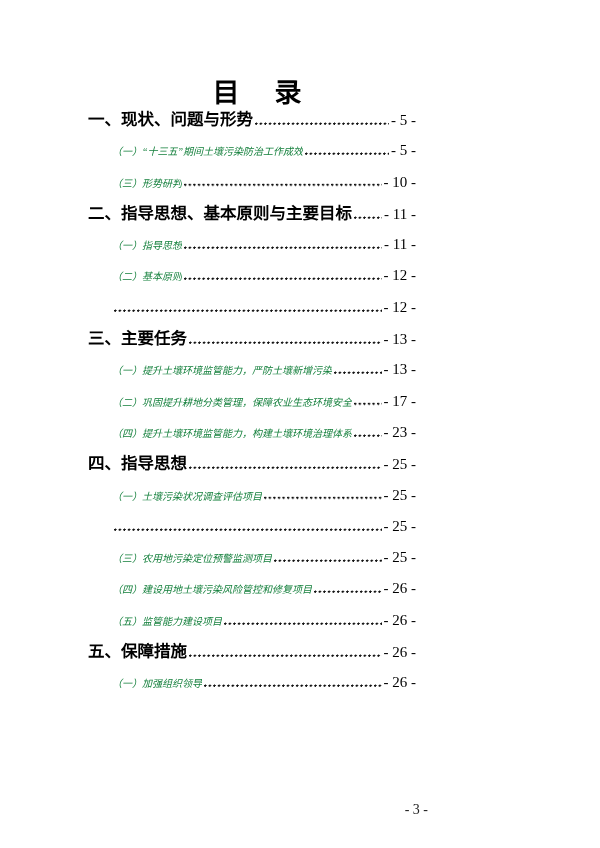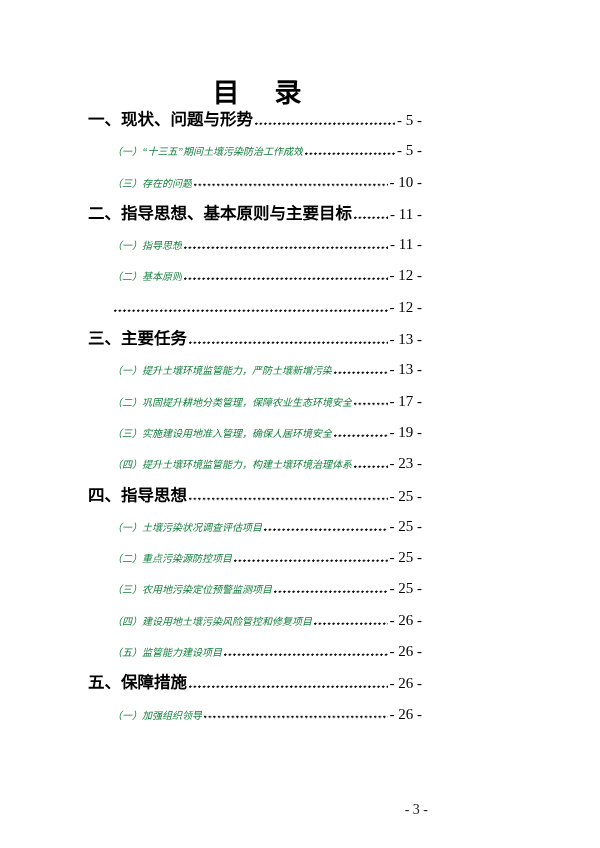--- a/index.html
+++ b/index.html
@@ -27,21 +27,21 @@
     font-size: 27px;
     font-weight: bold;
     letter-spacing: 4px;
     color: #000000;
     white-space: pre;
   }
   .toc {
     position: absolute;
     top: 104px;
     left: 88px;
-    right: 98px;
+    right: 104px;
   }
   .toc-row {
     display: flex;
     align-items: baseline;
     line-height: 31.3px;
     height: 31.3px;
     white-space: nowrap;
   }
   .toc-row .toc-label {
     flex: 0 1 auto;
@@ -107,21 +107,21 @@
         <span class="toc-label">一、现状、问题与形势</span>
         <span class="leader"></span>
         <span class="toc-page">- 5 -</span>
       </div>
       <div class="toc-row lvl2">
         <span class="toc-label">（一）“十三五”期间土壤污染防治工作成效</span>
         <span class="leader"></span>
         <span class="toc-page">- 5 -</span>
       </div>
       <div class="toc-row lvl2">
-        <span class="toc-label">（三）存在的问题</span>
+        <span class="toc-label">（三）形势研判</span>
         <span class="leader"></span>
         <span class="toc-page">- 10 -</span>
       </div>
       <div class="toc-row lvl1">
         <span class="toc-label">二、指导思想、基本原则与主要目标</span>
         <span class="leader"></span>
         <span class="toc-page">- 11 -</span>
       </div>
       <div class="toc-row lvl2">
         <span class="toc-label">（一）指导思想</span>
@@ -146,41 +146,35 @@
         <span class="toc-label">（一）提升土壤环境监管能力，严防土壤新增污染</span>
         <span class="leader"></span>
         <span class="toc-page">- 13 -</span>
       </div>
       <div class="toc-row lvl2">
         <span class="toc-label">（二）巩固提升耕地分类管理，保障农业生态环境安全</span>
         <span class="leader"></span>
         <span class="toc-page">- 17 -</span>
       </div>
       <div class="toc-row lvl2">
-        <span class="toc-label">（三）实施建设用地准入管理，确保人居环境安全</span>
-        <span class="leader"></span>
-        <span class="toc-page">- 19 -</span>
-      </div>
-      <div class="toc-row lvl2">
         <span class="toc-label">（四）提升土壤环境监管能力，构建土壤环境治理体系</span>
         <span class="leader"></span>
         <span class="toc-page">- 23 -</span>
       </div>
       <div class="toc-row lvl1">
         <span class="toc-label">四、指导思想</span>
         <span class="leader"></span>
         <span class="toc-page">- 25 -</span>
       </div>
       <div class="toc-row lvl2">
         <span class="toc-label">（一）土壤污染状况调查评估项目</span>
         <span class="leader"></span>
         <span class="toc-page">- 25 -</span>
       </div>
       <div class="toc-row lvl2">
-        <span class="toc-label">（二）重点污染源防控项目</span>
         <span class="leader"></span>
         <span class="toc-page">- 25 -</span>
       </div>
       <div class="toc-row lvl2">
         <span class="toc-label">（三）农用地污染定位预警监测项目</span>
         <span class="leader"></span>
         <span class="toc-page">- 25 -</span>
       </div>
       <div class="toc-row lvl2">
         <span class="toc-label">（四）建设用地土壤污染风险管控和修复项目</span>

